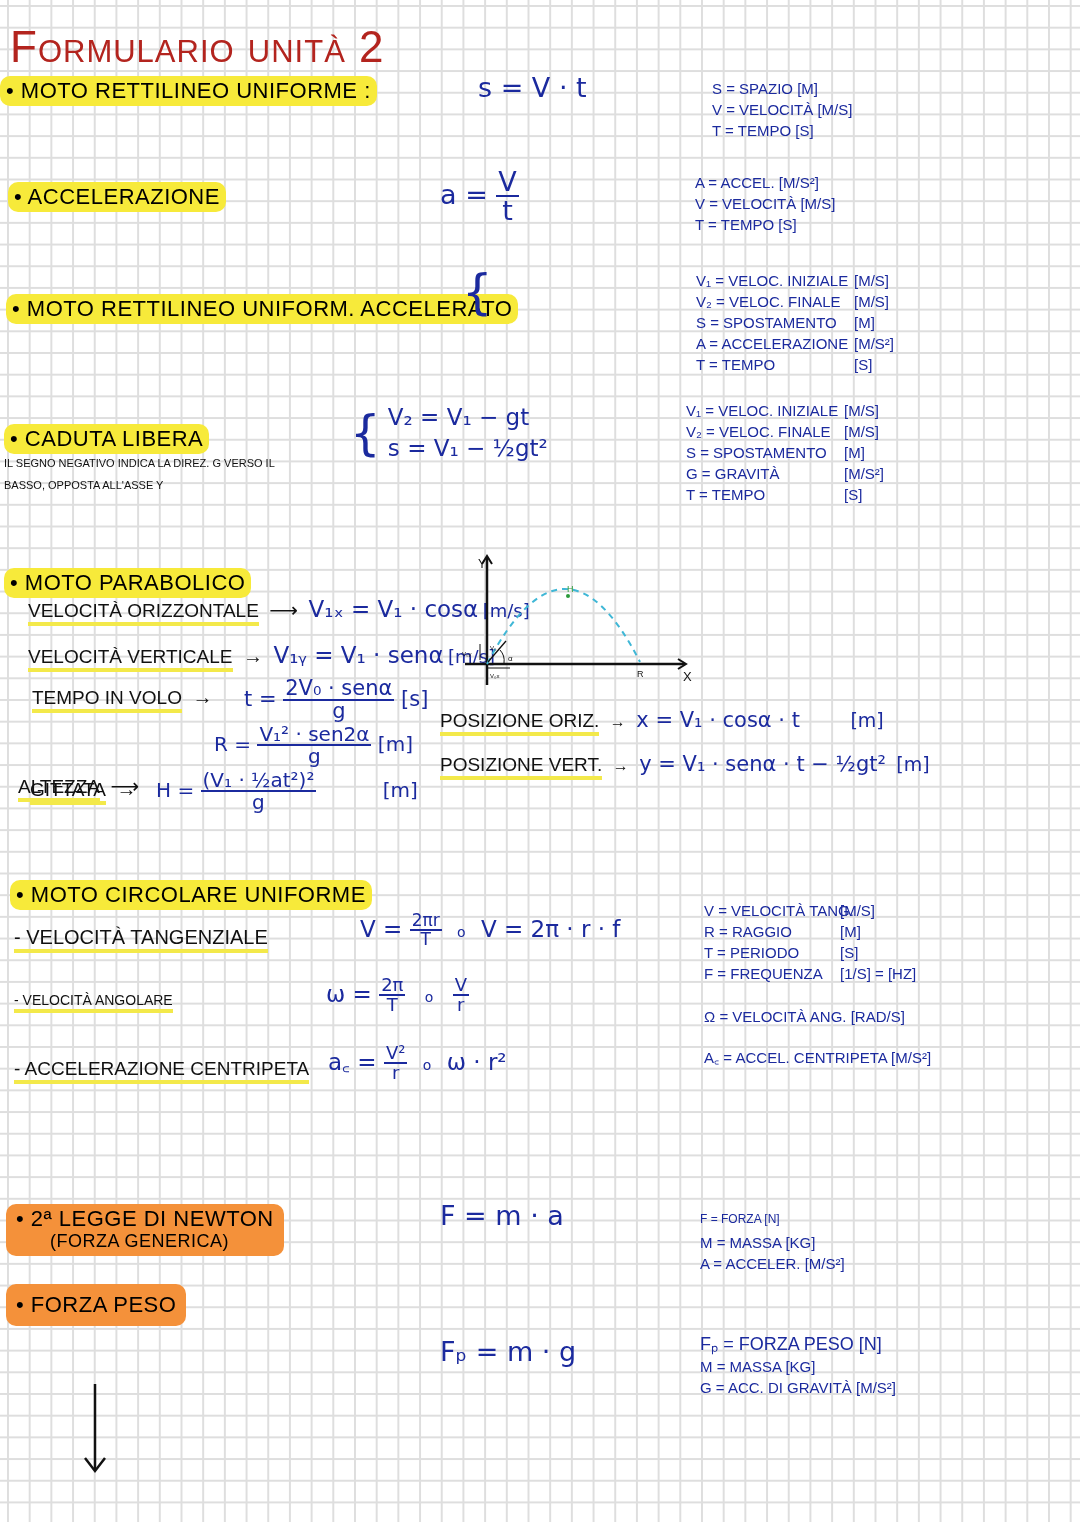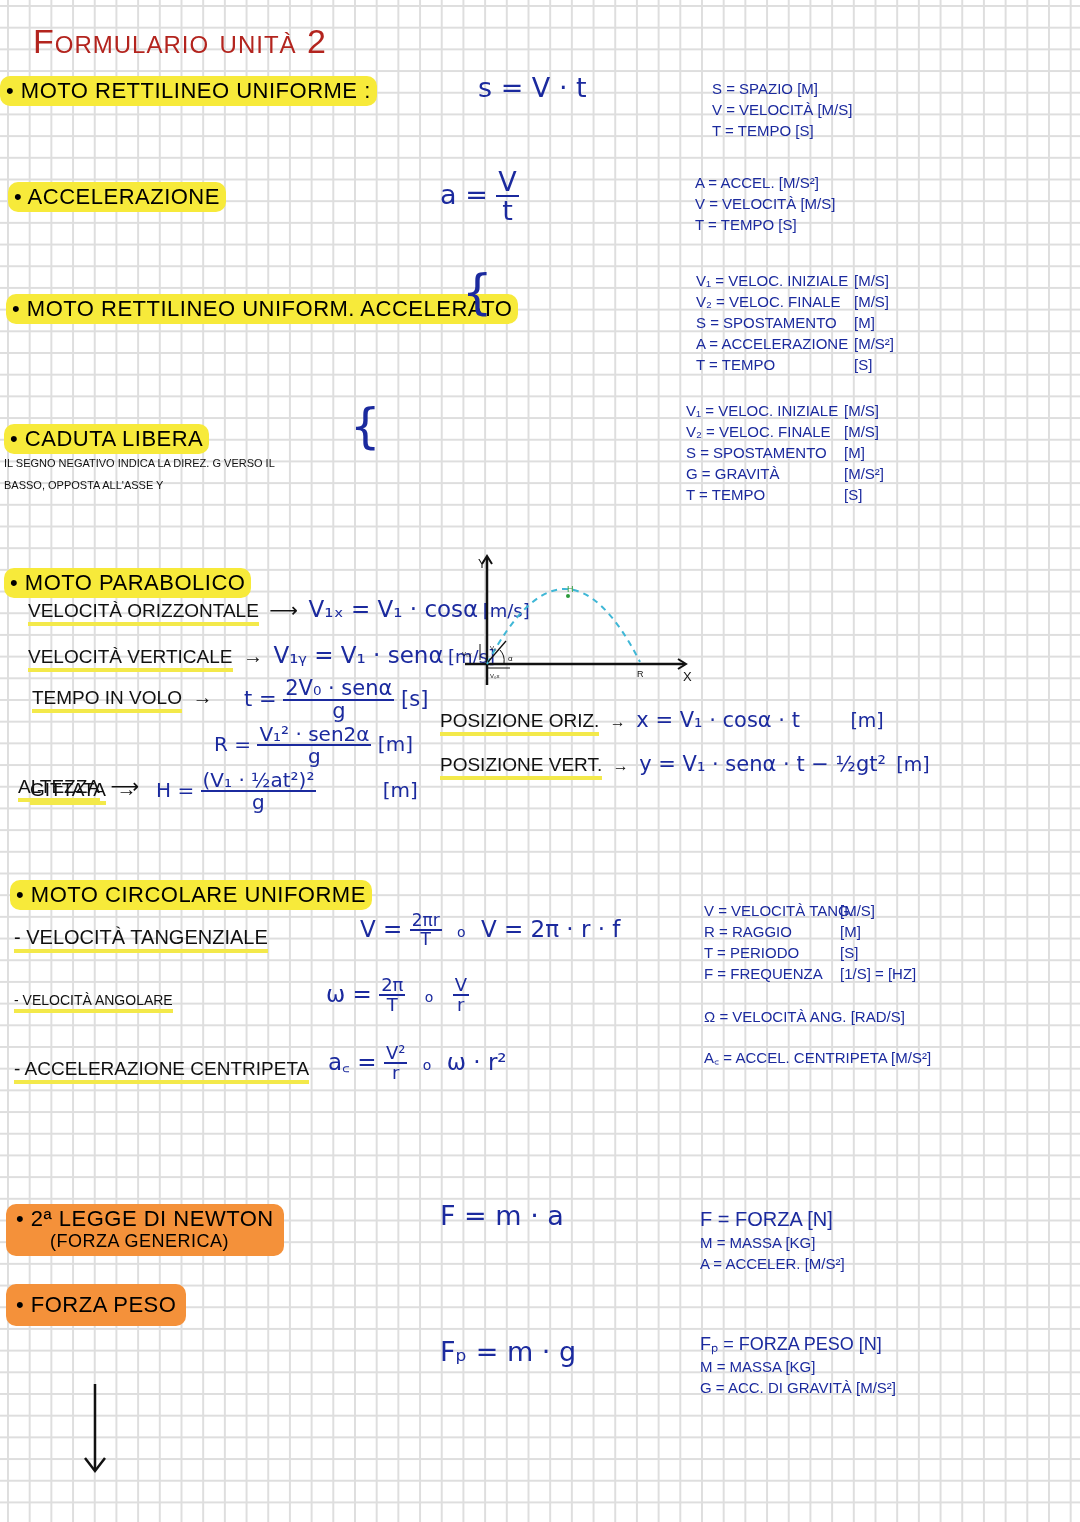--- a/index.html
+++ b/index.html
@@ -7,21 +7,21 @@
     width:1080px; height:1522px; position:relative; overflow:hidden;
     background-color:#ffffff;
     background-image:
       linear-gradient(to right, #dedede 1.5px, transparent 1.5px),
       linear-gradient(to bottom, #dedede 1.5px, transparent 1.5px);
     background-size:21.7px 21.7px;
     background-position:7px 5px;
     font-family:"Liberation Sans", sans-serif;
   }
   .abs { position:absolute; }
-  .title { color:#b3241e; font-size:34px; letter-spacing:1px; font-variant:small-caps; font-family:"Liberation Sans", sans-serif;padding-left:23px; }
+  .title { color:#b3241e; font-size:44px; letter-spacing:1px; font-variant:small-caps; font-family:"Liberation Sans", sans-serif; }
   .head { color:#000000; font-size:22px; letter-spacing:0.5px; text-transform:uppercase; padding:2px 6px; border-radius:10px; white-space:nowrap; }
   .hl-y { background:#f7ea3a; }
   .hl-o { background:#f4913a; }
   .label { color:#111; font-size:19px; text-transform:uppercase; white-space:nowrap; }
   .ul { border-bottom:4px solid #f3e94a; padding-bottom:1px; }
   .note { color:#111; font-size:11px; text-transform:uppercase; line-height:22px; }
   .f { color:#1b2a9e; font-family:"DejaVu Sans", sans-serif; white-space:nowrap; }
   .fbig { font-size:27px; }
   .fmid { font-size:23px; }
   .legend { color:#1b2a9e; font-size:15px; text-transform:uppercase; line-height:21px; white-space:nowrap; }
@@ -71,20 +71,24 @@
   <div><span class="u" style="width:158px">t = TEMPO</span><span>[s]</span></div>
 </div>
 
 <div class="abs head hl-y" style="left:4px;top:424px;">• Caduta libera</div>
 <div class="abs note" style="left:4px;top:452px;">
   <div>Il segno negativo indica la direz. g verso il</div>
   <div>basso, opposta all'asse y</div>
 </div>
 <div class="abs f fmid" style="left:350px;top:402px;">
   <span class="brace">{</span>
+  <span class="sys">
+    <div>V₂ = V₁ − gt</div>
+    <div>s = V₁ − ½gt²</div>
+  </span>
 </div>
 <div class="abs legend" style="left:686px;top:400px;">
   <div><span class="u" style="width:158px">V₁ = VELOC. INIZIALE</span><span>[m/s]</span></div>
   <div><span class="u" style="width:158px">V₂ = VELOC. FINALE</span><span>[m/s]</span></div>
   <div><span class="u" style="width:158px">s = SPOSTAMENTO</span><span>[m]</span></div>
   <div><span class="u" style="width:158px">g = GRAVITÀ</span><span>[m/s²]</span></div>
   <div><span class="u" style="width:158px">t = TEMPO</span><span>[s]</span></div>
 </div>
 
 <div class="abs head hl-y" style="left:4px;top:568px;">• Moto parabolico</div>
@@ -226,21 +230,21 @@
   <div style="height:20px;"></div>
   <div><span>a꜀ = ACCEL. CENTRIPETA</span> <span>[m/s²]</span></div>
 </div>
 
 <div class="abs head hl-o" style="left:6px;top:1204px;line-height:22px;padding:4px 10px;">
   <div>• 2ª legge di Newton</div>
   <div style="font-size:18px;padding-left:34px;">(forza generica)</div>
 </div>
 <div class="abs f fbig" style="left:440px;top:1200px;">F = m · a</div>
 <div class="abs legend" style="left:700px;top:1206px;">
-  <div style="font-size:20px;line-height:26px;">F = FORZA [N]</div>
+  <div style="font-size:12px;line-height:26px;">F = FORZA [N]</div>
   <div>m = MASSA [Kg]</div>
   <div>a = ACCELER. [m/s²]</div>
 </div>
 
 <div class="abs head hl-o" style="left:6px;top:1284px;padding:8px 10px;">• Forza peso</div>
 <div class="abs f fbig" style="left:440px;top:1336px;">Fₚ = m · g</div>
 <div class="abs legend" style="left:700px;top:1332px;">
   <div style="font-size:18px;line-height:24px;">Fₚ = FORZA PESO [N]</div>
   <div>m = MASSA [Kg]</div>
   <div>g = ACC. DI GRAVITÀ [m/s²]</div>

